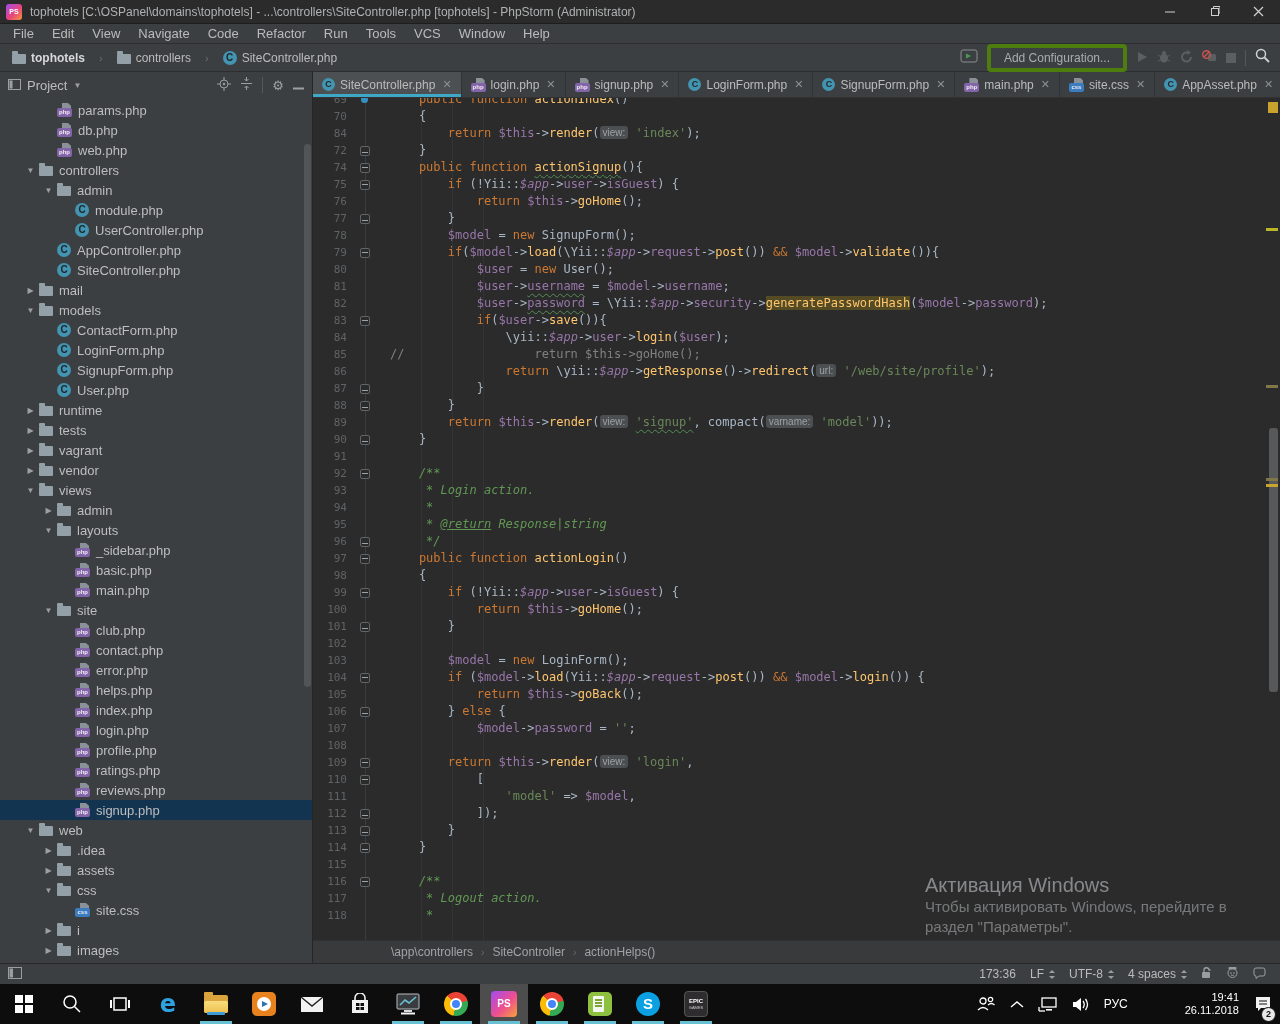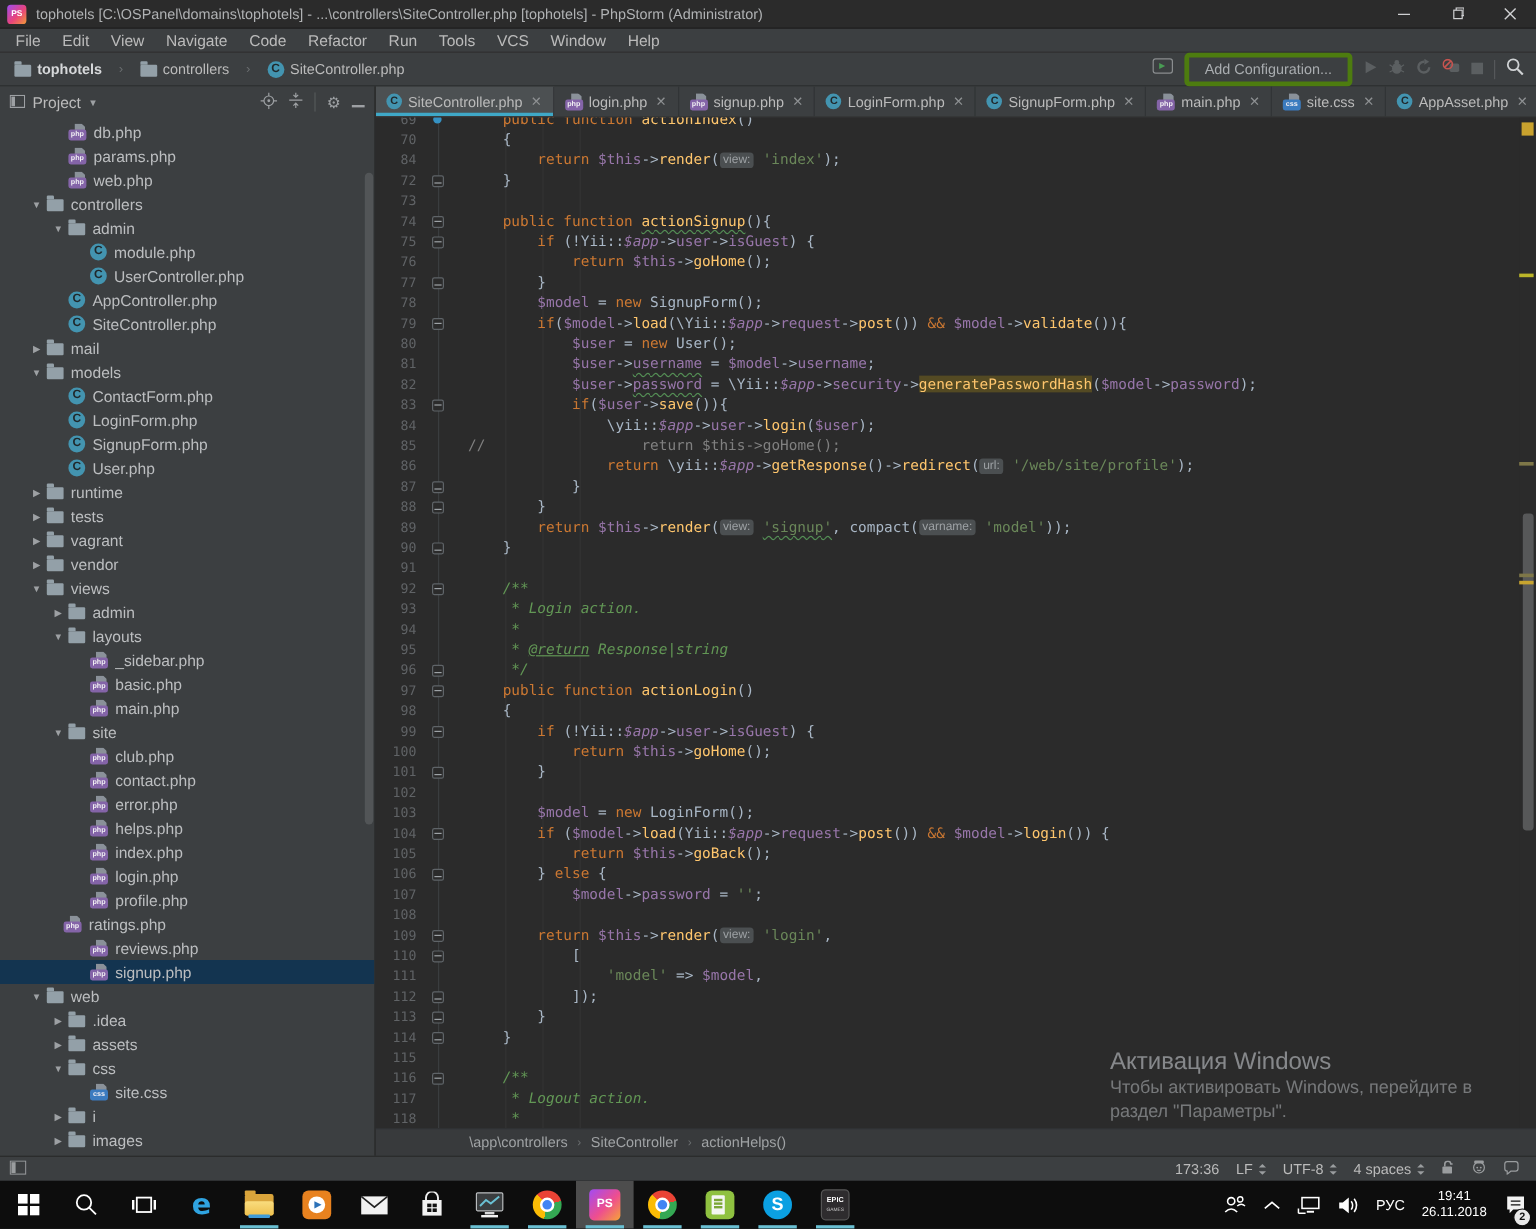--- a/index.html
+++ b/index.html
@@ -118,21 +118,21 @@
   .ic-np:before{content:"";position:absolute;left:5px;top:4px;width:11px;height:16px;background:#f4f6f2;border-radius:1px;}
   .ic-np:after{content:"";position:absolute;left:7px;top:7px;width:7px;height:1.5px;background:#7ba636;box-shadow:0 3px 0 #7ba636,0 6px 0 #7ba636;}
   .ic-skype{width:24px;height:24px;border-radius:50%;background:#0BA0E2;color:#fff;font:700 15px/24px "Liberation Sans",sans-serif;text-align:center;}
   .ic-epic{width:24px;height:26px;border-radius:4px;background:#2e2c2e;border:1px solid #555;color:#fff;
            display:flex;flex-direction:column;align-items:center;justify-content:center;box-sizing:border-box;}
   .ic-epic .e1{font:700 6px/7px "Liberation Sans",sans-serif;}
   .ic-epic .e2{font:400 4px/5px "Liberation Sans",sans-serif;color:#ccc;}
   .tray{margin-left:auto;display:flex;align-items:center;gap:0;color:#fff;}
   .tray .titem{padding:0 7px;display:flex;align-items:center;justify-content:center;height:100%;}
   .tray .lang{font-size:12px;}
-  .clockbox{text-align:center;font-size:11px;line-height:13px;padding:0 8px;}
+  .clockbox{text-align:right;font-size:11px;line-height:13px;padding:0 8px;margin-left:43px;}
   .notif{position:relative;padding:0 12px 0 6px;}
   .badge{position:absolute;right:4px;bottom:2px;width:13px;height:13px;border-radius:50%;background:#e8e8e8;
          color:#111;font:700 9px/13px "Liberation Sans",sans-serif;text-align:center;border:1px solid #0d0d0d;}
 </style>
 </head>
 <body>
 
 <div class="app">
 
   <div class="titlebar">
@@ -251,29 +251,29 @@
               </svg></span>
         </div>
       </div>
       <div class="tree" id="tree">
           <div class="trow" style="padding-left: 40px;">
             <span class="arrow"></span>
             <span class="fi-php">
               <i></i>
               <b>php</b>
             </span>
+            <span class="tlabel">params.php</span>
+          </div>
+          <div class="trow" style="padding-left: 40px;">
+            <span class="arrow"></span>
+            <span class="fi-php">
+              <i></i>
+              <b>php</b>
+            </span>
             <span class="tlabel">db.php</span>
-          </div>
-          <div class="trow" style="padding-left: 40px;">
-            <span class="arrow"></span>
-            <span class="fi-php">
-              <i></i>
-              <b>php</b>
-            </span>
-            <span class="tlabel">params.php</span>
           </div>
           <div class="trow" style="padding-left: 40px;">
             <span class="arrow"></span>
             <span class="fi-php">
               <i></i>
               <b>php</b>
             </span>
             <span class="tlabel">web.php</span>
           </div>
           <div class="trow" style="padding-left: 22px;">
@@ -449,21 +449,21 @@
             <span class="tlabel">login.php</span>
           </div>
           <div class="trow" style="padding-left: 58px;">
             <span class="arrow"></span>
             <span class="fi-php">
               <i></i>
               <b>php</b>
             </span>
             <span class="tlabel">profile.php</span>
           </div>
-          <div class="trow" style="padding-left: 36px;">
+          <div class="trow" style="padding-left: 58px;">
             <span class="arrow"></span>
             <span class="fi-php">
               <i></i>
               <b>php</b>
             </span>
             <span class="tlabel">ratings.php</span>
           </div>
           <div class="trow" style="padding-left: 58px;">
             <span class="arrow"></span>
             <span class="fi-php">
@@ -599,25 +599,20 @@
               <span class="ln">84</span>
               <span class="gut"></span>
               <span class="ct"><span class="sg-k">        return </span><span class="sg-v">$this</span><span class="sg-t">-&gt;</span><span class="sg-m">render</span><span class="sg-t">(</span><span class="sg-h">view:</span><span class="sg-t"> </span><span class="sg-s">'index'</span><span class="sg-t">);</span></span>
             </div>
             <div class="cl">
               <span class="ln">72</span>
               <span class="gut">
                 <i class="fold fe"></i>
               </span>
               <span class="ct"><span class="sg-t">    }</span></span>
-            </div>
-            <div class="cl">
-              <span class="ln">73</span>
-              <span class="gut"></span>
-              <span class="ct"></span>
             </div>
             <div class="cl">
               <span class="ln">74</span>
               <span class="gut">
                 <i class="fold fs"></i>
               </span>
               <span class="ct"><span class="sg-k">    public function </span><span class="sg-mw">actionSignup</span><span class="sg-t">(){</span></span>
             </div>
             <div class="cl">
               <span class="ln">75</span>

